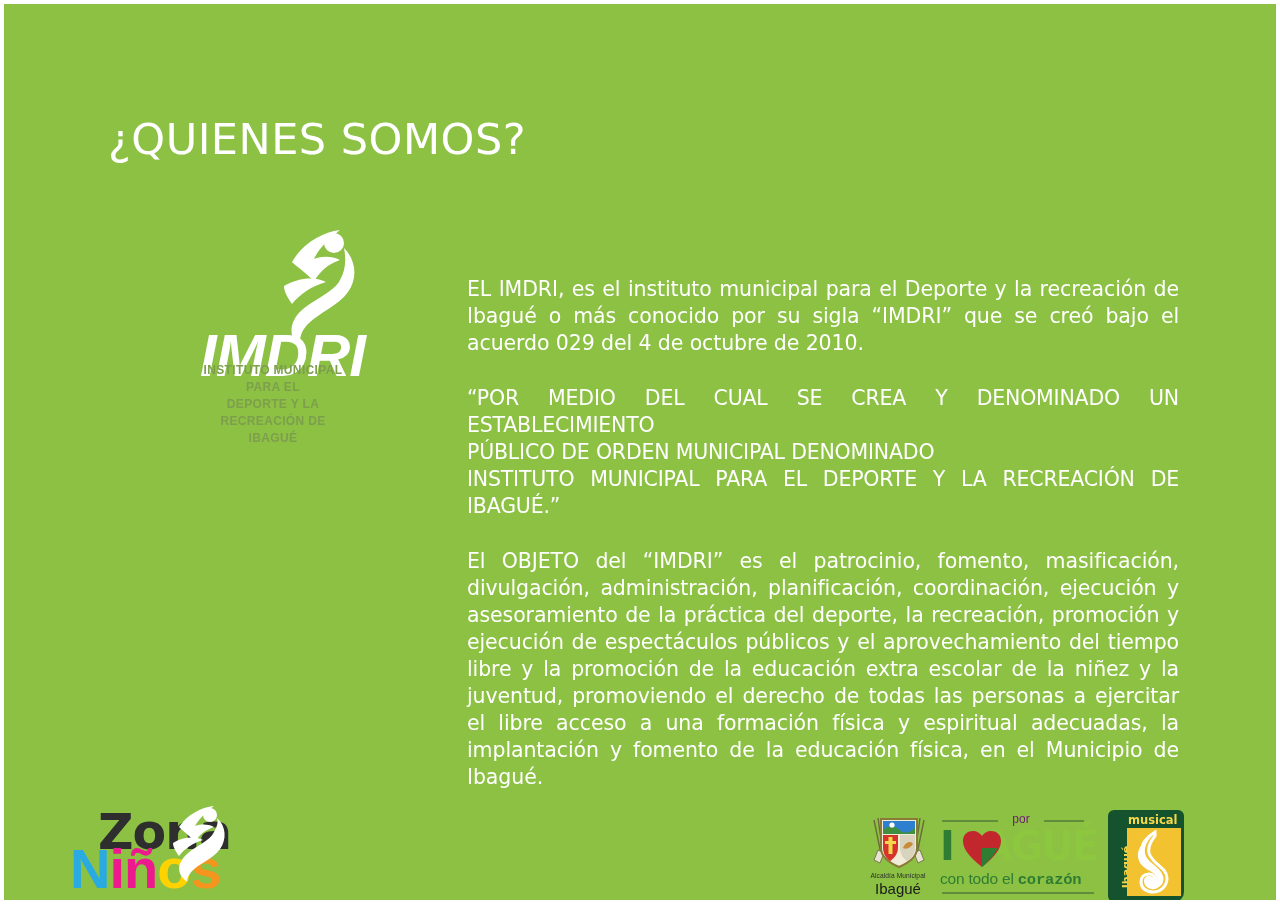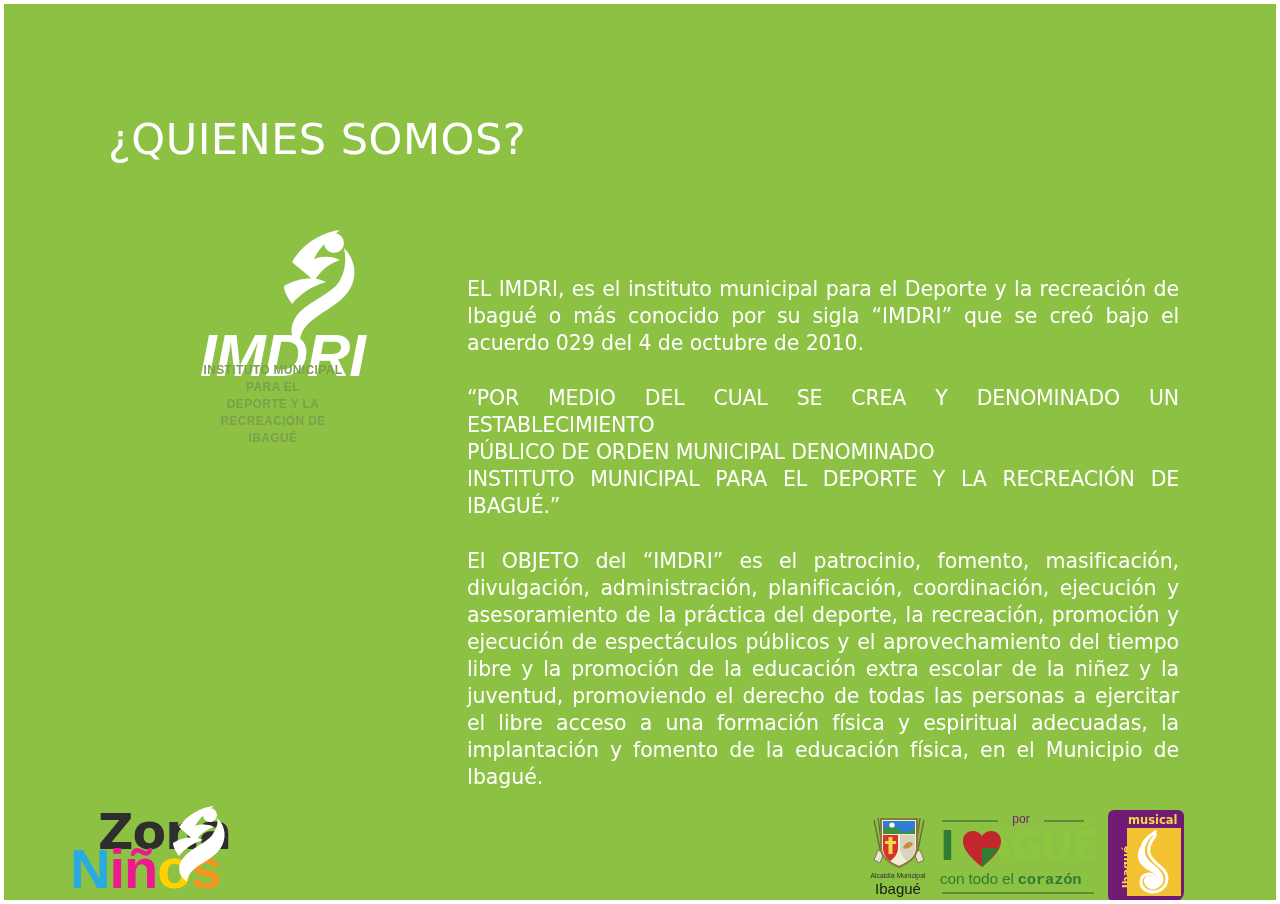--- a/index.html
+++ b/index.html
@@ -237,21 +237,21 @@
     background: #5d8f3a;
   }
 
   
   #musical-logo {
     position: absolute;
     left: 246px;
     top: 0px;
     width: 76px;
     height: 92px;
-    background: #701a75;
+    background: #14532d;
     border-radius: 6px 6px 10px 6px;
   }
   #musical-word {
     position: absolute;
     left: 20px; top: 3px;
     font-size: 11.5px;
     color: #F4D74A;
     font-family: "DejaVu Sans", sans-serif;
     font-weight: bold;
   }

